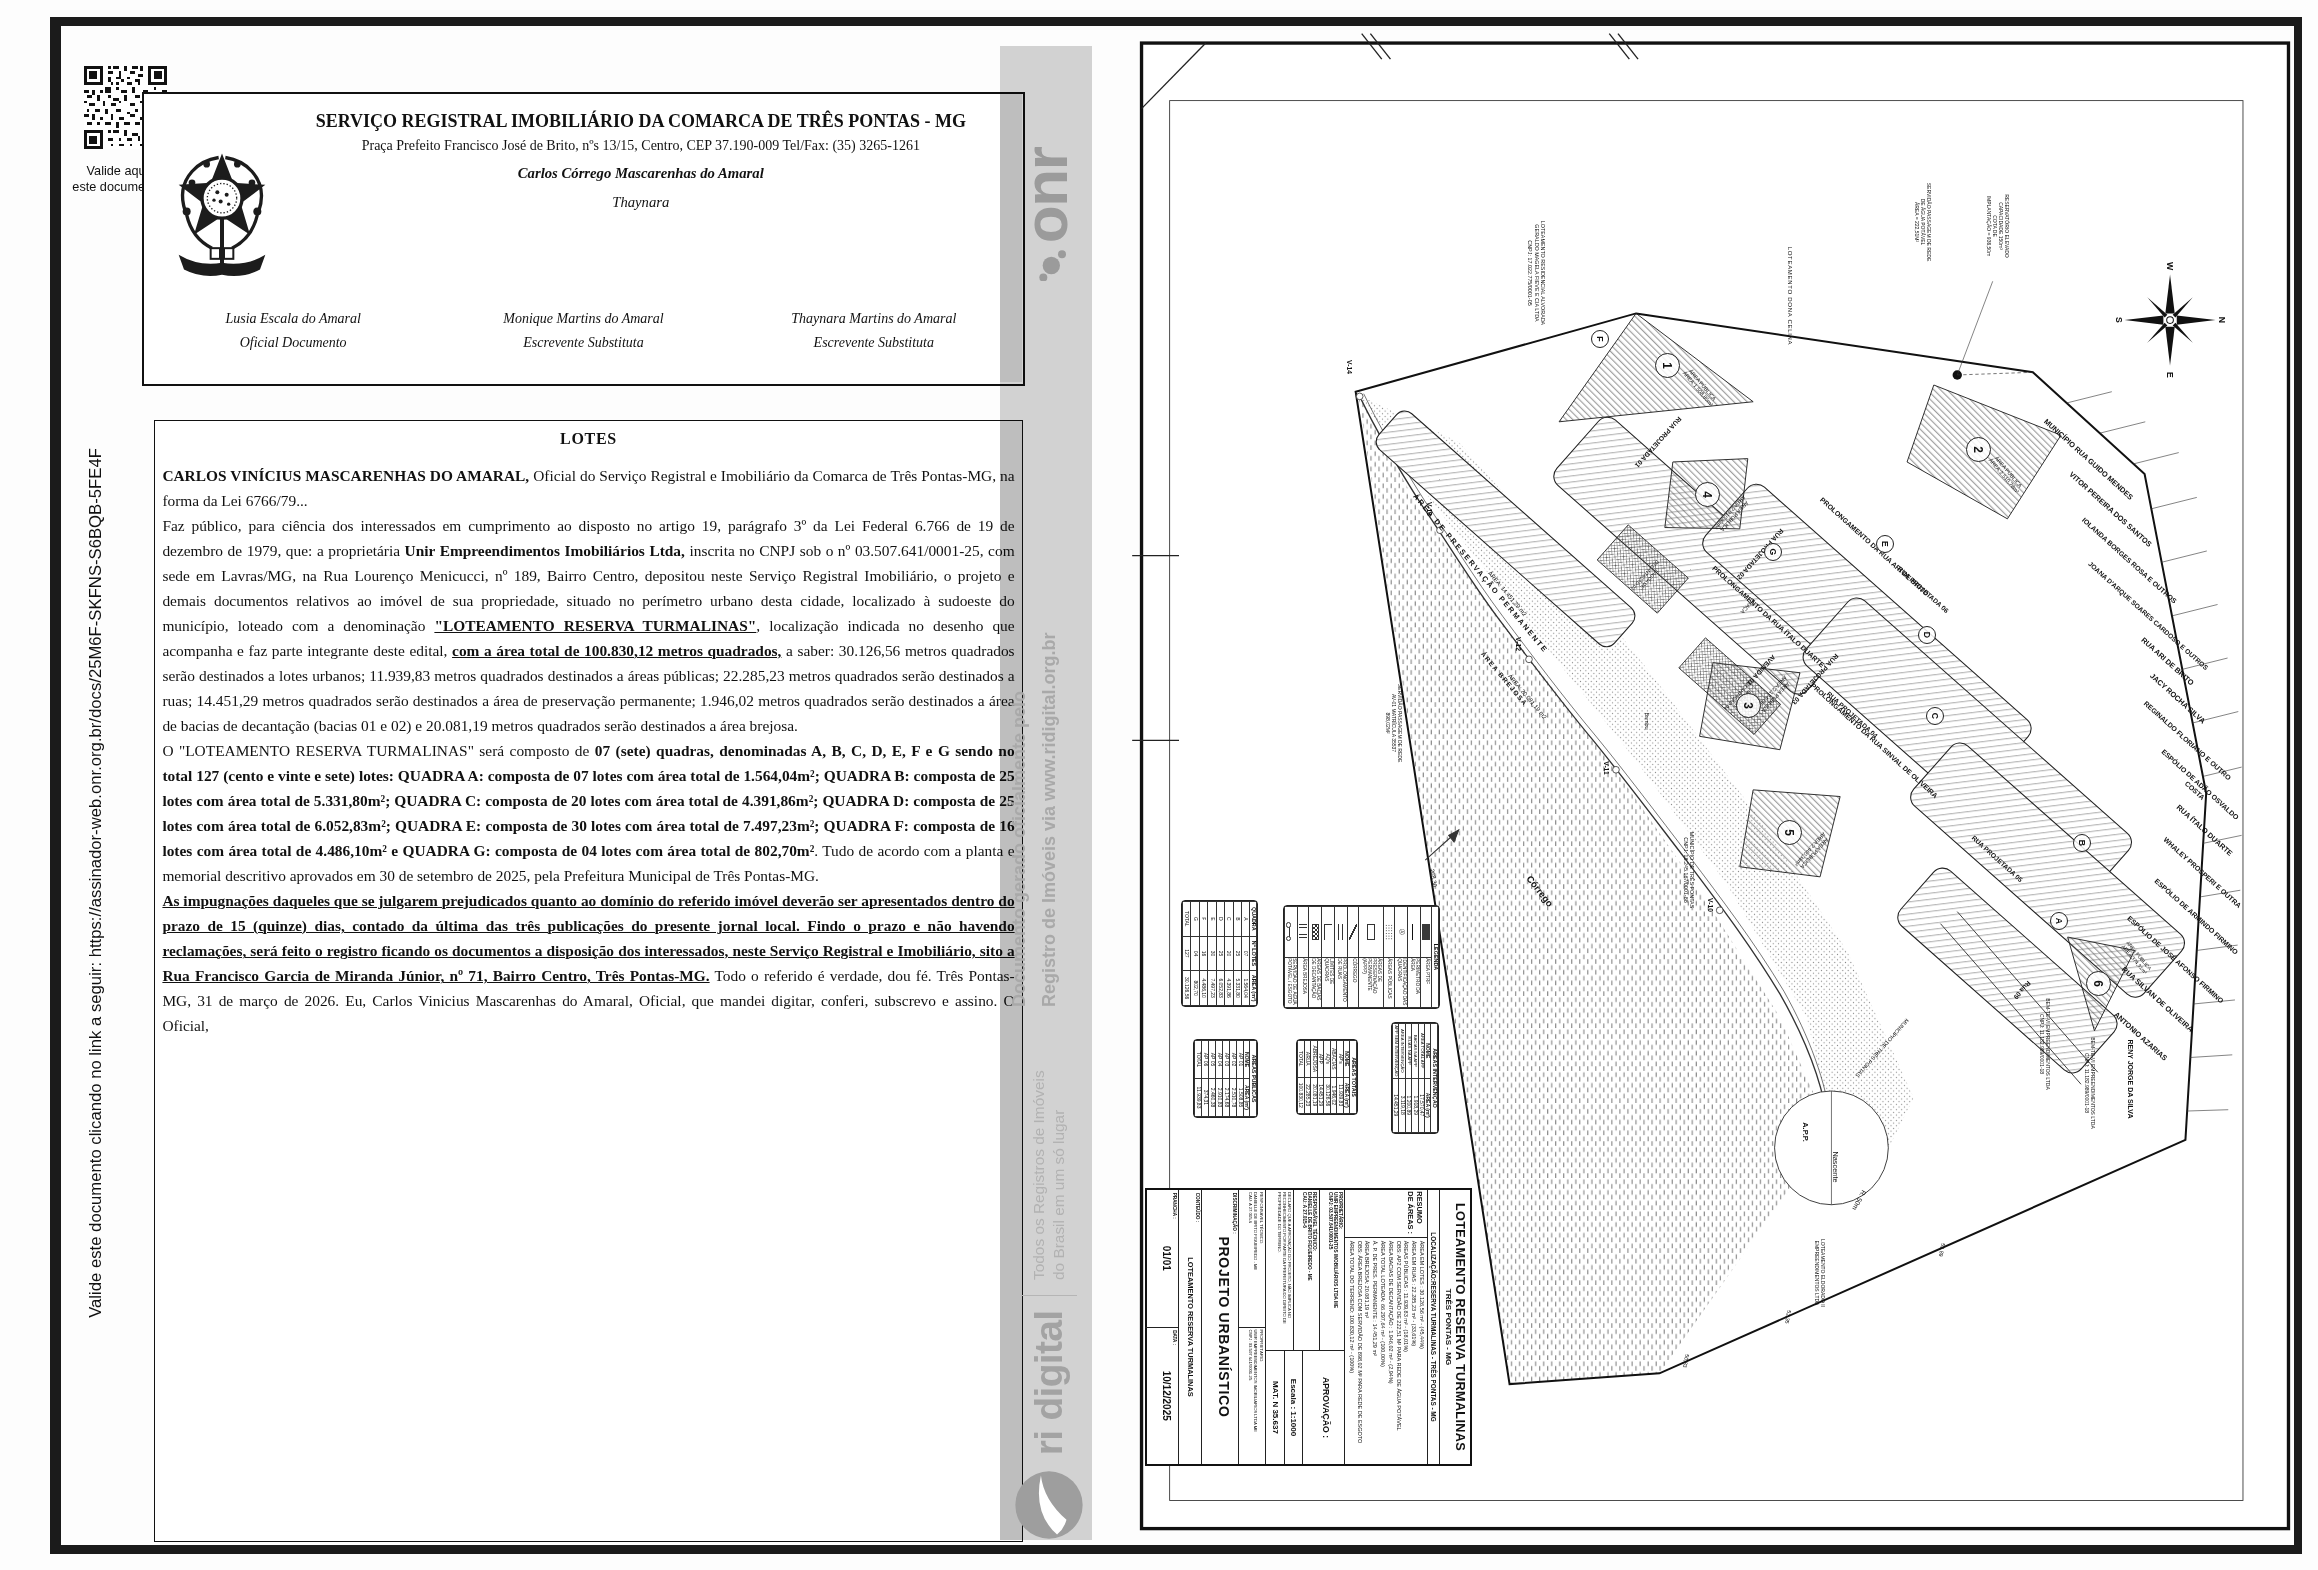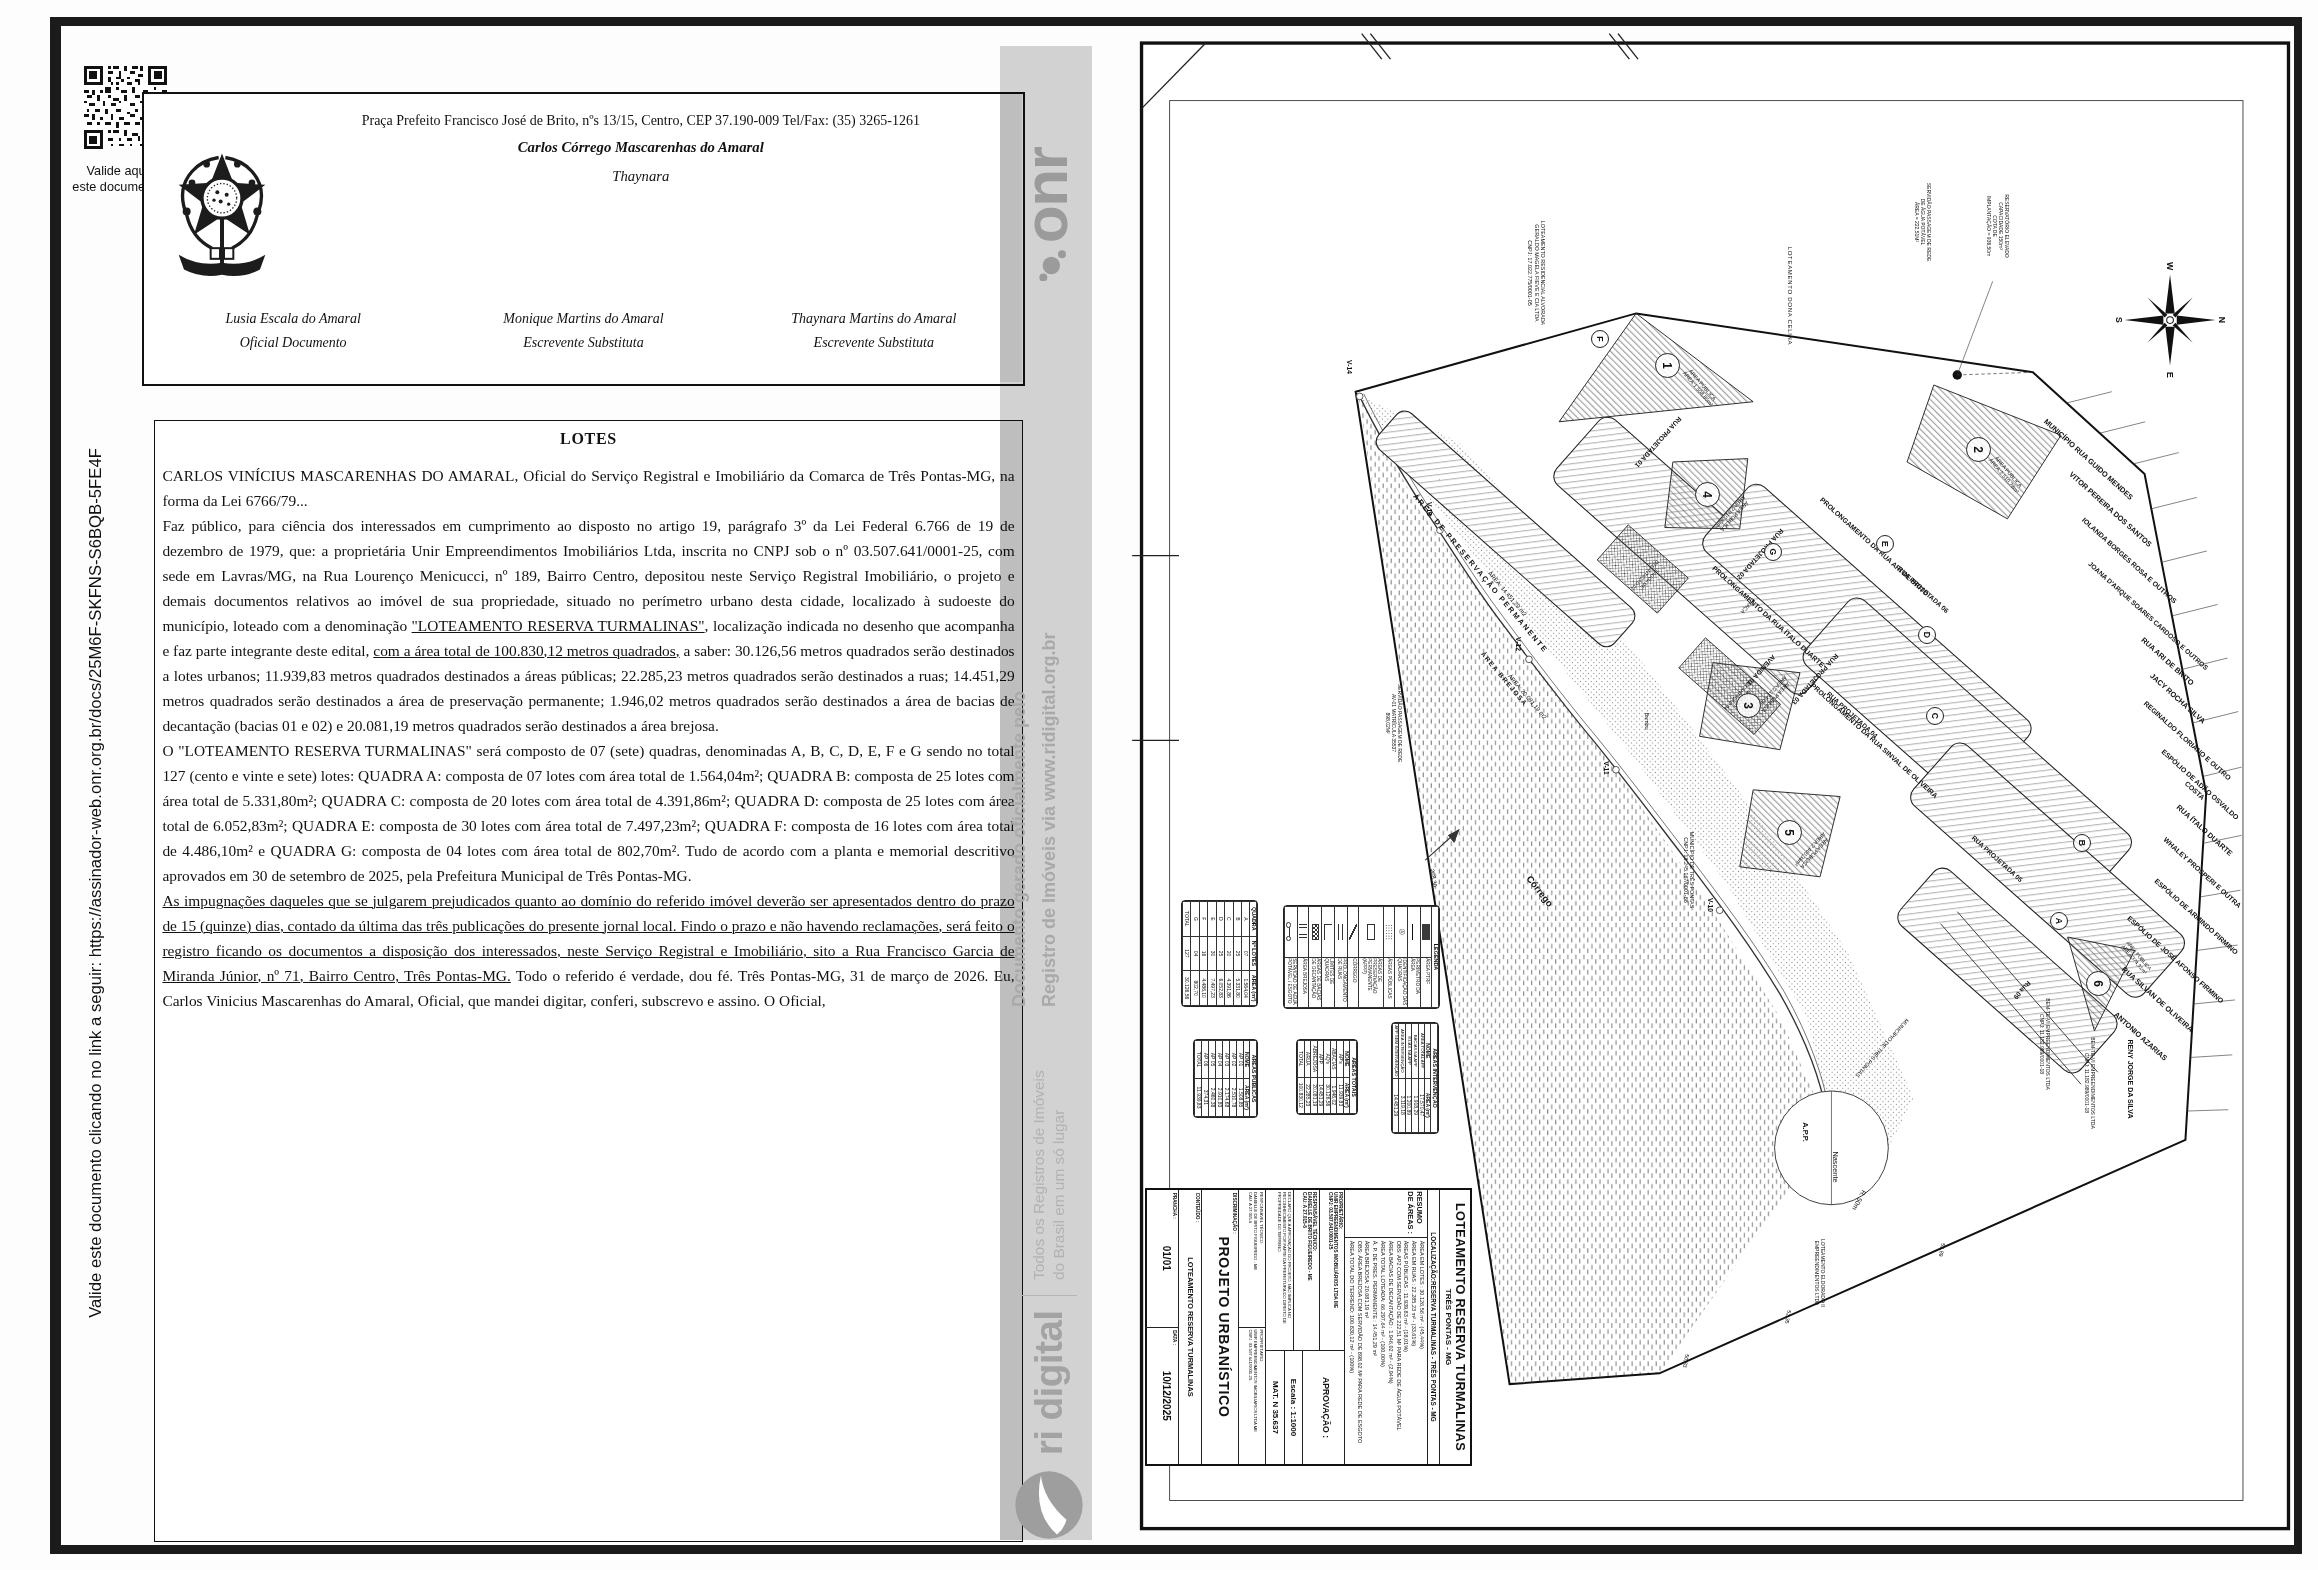--- a/index.html
+++ b/index.html
@@ -24,21 +24,21 @@
   .hb-l3{font-size:18px;font-weight:bold;margin-top:4.7px;}
   .hb-addr{font-size:14px;margin-top:6.7px;}
   .hb-name{font-size:14.7px;font-weight:bold;font-style:italic;margin-top:10.7px;}
   .hb-role{font-size:14.7px;font-style:italic;margin-top:12px;}
   .hb-subs{position:absolute;left:4px;right:4px;top:213px;display:flex;}
   .hb-sub{flex:1;text-align:center;font-style:italic;font-size:14px;line-height:24px;}
   .edital-box{position:absolute;left:154px;top:420px;width:867px;height:1120px;border:1.3px solid #111;background:#fff;}
   .edital-title{text-align:center;font-weight:bold;font-size:16px;margin-top:9.4px;letter-spacing:0.7px;}
   .edital-body{margin:14.7px 7.4px 0 7.4px;font-size:15.4px;line-height:25px;text-align:justify;}
   .edital-body p{margin:0;}
-  .edital-body .b{font-weight:normal;}
+  .edital-body .b{font-weight:bold;}
   .edital-body .u{text-decoration:underline;text-decoration-thickness:1.3px;}
   
   .shade{position:absolute;left:1000px;width:22px;background:rgba(0,0,0,.10);z-index:4;}
   .band{position:absolute;left:1000px;top:46px;width:92px;height:1494px;background:rgba(0,0,0,.17);z-index:5;}
   .band-el{z-index:6;font-family:"Liberation Sans",sans-serif;}
   .onr-box{left:1002px;top:281px;width:234px;height:88px;display:flex;align-items:center;gap:6.7px;color:#9b9b9b;}
   .onr-text{font-size:62px;font-weight:bold;letter-spacing:-1.3px;line-height:1;}
   .band-mid{left:1004px;top:1007px;width:606px;height:87px;color:#a9a9a9;font-weight:bold;font-size:18px;line-height:30px;}
   .band-bot{left:1005px;top:1540px;width:575px;height:87px;display:flex;align-items:center;gap:14.7px;color:#a3a3a3;}
   .brand{font-size:39px;font-weight:bold;letter-spacing:-0.7px;}
@@ -247,20 +247,21 @@
             <circle cx="73" cy="80" r="3"></circle>
             <circle cx="85" cy="84" r="2.5"></circle>
             <circle cx="63" cy="78" r="2.5"></circle>
         </g>
         <path d="M75 105 L75 175" stroke="#1c1c1c" stroke-width="6"></path>
         <path d="M10 160 Q40 178 75 172 Q110 178 140 160 L132 182 Q105 196 75 190 Q45 196 18 182 Z" fill="#1c1c1c"></path>
         <rect x="58" y="150" width="14" height="16" fill="#fff" stroke="#1c1c1c" stroke-width="3"></rect>
         <rect x="78" y="150" width="14" height="16" fill="#fff" stroke="#1c1c1c" stroke-width="3"></rect>
       </svg>
       <div class="hb-center">
+        <div class="hb-l3">SERVIÇO REGISTRAL IMOBILIÁRIO DA COMARCA DE TRÊS PONTAS - MG</div>
         <div class="hb-addr">Praça Prefeito Francisco José de Brito, nºs 13/15, Centro, CEP 37.190-009 Tel/Fax: (35) 3265-1261</div>
         <div class="hb-name">Carlos Córrego Mascarenhas do Amaral</div>
         <div class="hb-role">Thaynara</div>
       </div>
       <div class="hb-subs">
 
           <div class="hb-sub">
             <div>Lusia Escala do Amaral</div>
             <div>Oficial Documento</div>
           </div>

